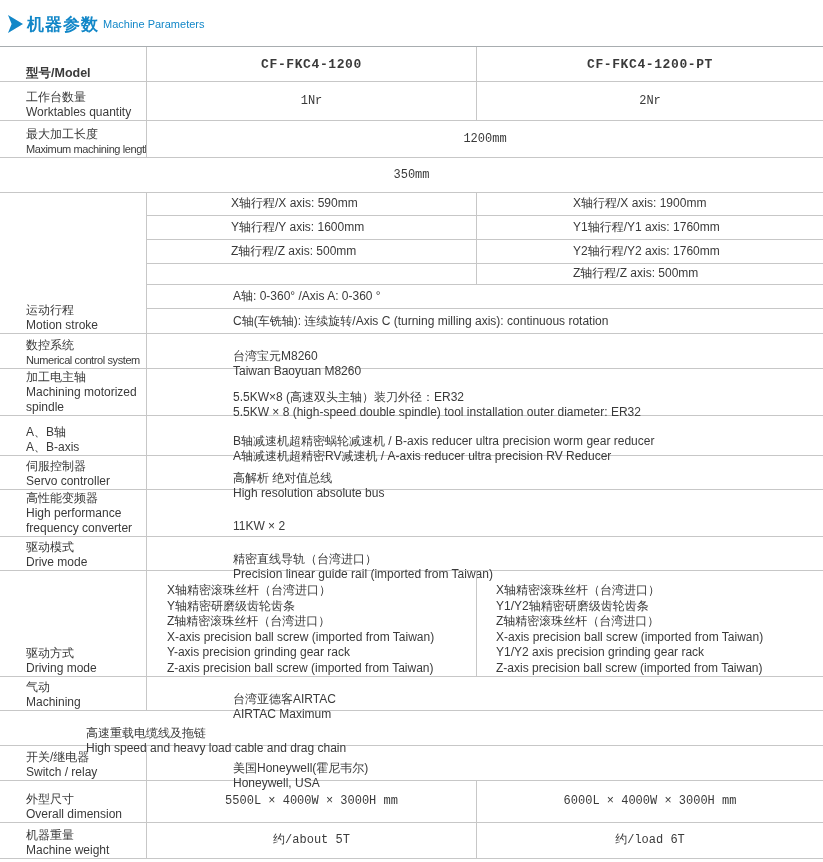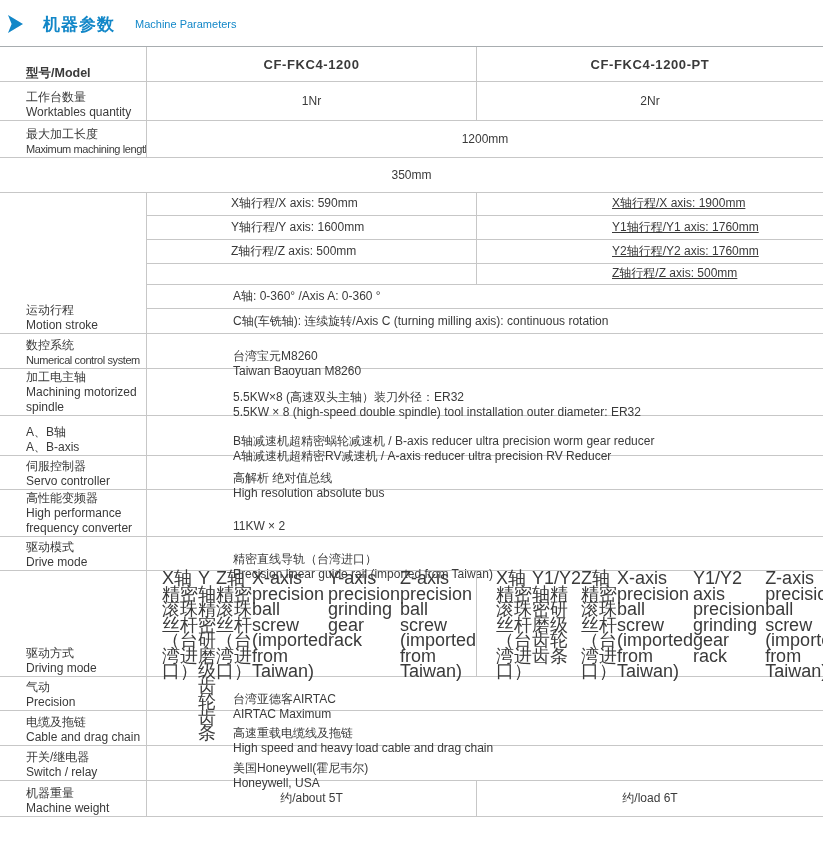--- a/index.html
+++ b/index.html
@@ -9,54 +9,54 @@
     --gridtop:#a8adb0;
   }
   *{box-sizing:border-box;margin:0;padding:0;}
   html,body{background:#fff;}
   body{
     width:823px;height:862px;overflow:hidden;
     font-family:"Liberation Sans","DejaVu Sans",sans-serif;
     color:var(--text);
   }
   .title{
-    display:flex;align-items:center;gap:20px;
+    display:flex;align-items:center;gap:4px;
     margin:11px 0 0 8px;height:26px;
   }
   .arrow{
     width:15px;height:18px;background:var(--accent);
     clip-path:polygon(0 0,100% 50%,0 100%,24% 50%);
     flex:0 0 15px;
   }
   .title .zh{font-size:17px;font-weight:700;color:var(--accent);letter-spacing:1px;}
   .title .en{font-size:11px;font-weight:500;color:var(--accent);}
   .tbl{margin-top:9px;border-top:1px solid var(--gridtop);width:823px;}
   .row{display:flex;border-bottom:1px solid var(--grid);width:100%;}
   .lab{
     flex:0 0 147px;width:147px;border-right:1px solid var(--grid);
     padding-left:26px;display:flex;flex-direction:column;justify-content:flex-end;
     font-size:12px;line-height:15px;white-space:nowrap;overflow:hidden;
   }
   .lab.bold{font-weight:700;font-size:12.5px;}
   .squeeze{font-size:11px;letter-spacing:-0.4px;}
   .v{flex:1;display:flex;flex-direction:column;justify-content:center;
      font-size:12px;line-height:15px;}
-  .vc{align-items:center;text-align:right;}
+  .vc{align-items:center;text-align:right;font-family:Liberation Mono, monospace;}
   .pad{padding-left:86px;margin-top:26px;}
   .c2{flex:0 0 330px;width:330px;border-right:1px solid var(--grid);}
   .c3{flex:1;}
   .models .v{font-size:13px;font-weight:700;letter-spacing:0.6px;}
-  .sub{display:flex;border-bottom:1px solid var(--grid);align-items:flex-end;gap:39px;}
+  .sub{display:flex;border-bottom:1px solid var(--grid);align-items:flex-end;}
   .subcol{flex:1;display:flex;flex-direction:column;}
   .m2{flex:0 0 330px;width:330px;border-right:1px solid var(--grid);
       padding-left:84px;font-size:12px;align-self:stretch;display:flex;align-items:center;}
-  .m3{flex:1;padding-left:96px;font-size:12px;align-self:stretch;display:flex;align-items:center;text-decoration:underline;}
+  .m3{flex:1;padding-left:96px;font-size:12px;align-self:stretch;display:flex;align-items:center;}
   .span-line{display:flex;align-items:center;padding-left:86px;font-size:12px;border-bottom:1px solid var(--grid);text-align:center;}
   .span-line:last-child{border-bottom:none;}
-  .driv{font-size:18px;line-height:15.5px;display:flex;flex-direction:row;justify-content:flex-end;}
+  .driv{font-size:12px;line-height:15.5px;display:flex;flex-direction:column;justify-content:flex-end;}
   .driv.c2{padding-left:20px;}
   .driv.c3{padding-left:19px;}
 </style>
 </head>
 <body>
 
 <div class="title">
   <span class="arrow"></span>
   <span class="zh">机器参数</span>
   <span class="en">Machine Parameters</span>
@@ -206,50 +206,54 @@
       <span>Z轴精密滚珠丝杆（台湾进口）</span>
       <span>X-axis precision ball screw (imported from Taiwan)</span>
       <span>Y1/Y2 axis precision grinding gear rack</span>
       <span>Z-axis precision ball screw (imported from Taiwan)</span>
     </div>
   </div>
 
   <div class="row" style="height:34px">
     <div class="lab">
       <span>气动</span>
-      <span>Precision</span>
+      <span>Machining</span>
     </div>
     <div class="v pad">
       <span>台湾亚德客AIRTAC</span>
       <span>AIRTAC Maximum</span>
     </div>
   </div>
 
   <div class="row" style="height:35px">
-    <div class="lab">
-      <span>电缆及拖链</span>
-      <span>Cable and drag chain</span>
-    </div>
     <div class="v pad">
       <span>高速重载电缆线及拖链</span>
       <span>High speed and heavy load cable and drag chain</span>
     </div>
   </div>
 
   <div class="row" style="height:35px">
     <div class="lab">
       <span>开关/继电器</span>
       <span>Switch / relay</span>
     </div>
     <div class="v pad">
       <span>美国Honeywell(霍尼韦尔)</span>
       <span>Honeywell, USA</span>
     </div>
   </div>
 
+  <div class="row" style="height:42px">
+    <div class="lab">
+      <span>外型尺寸</span>
+      <span>Overall dimension</span>
+    </div>
+    <div class="v vc c2">5500L × 4000W × 3000H mm</div>
+    <div class="v vc c3">6000L × 4000W × 3000H mm</div>
+  </div>
 
   <div class="row" style="height:36px">
     <div class="lab">
       <span>机器重量</span>
       <span>Machine weight</span>
     </div>
     <div class="v vc c2">约/about 5T</div>
     <div class="v vc c3">约/load 6T</div>
   </div>
 

